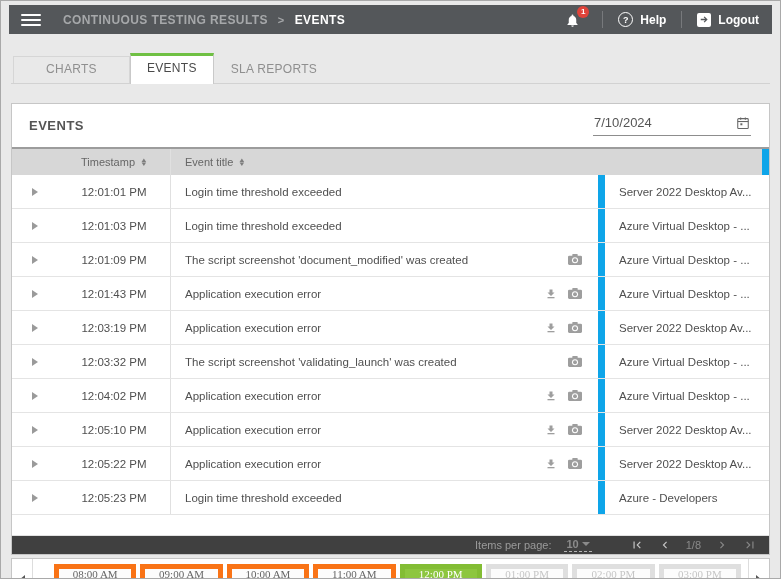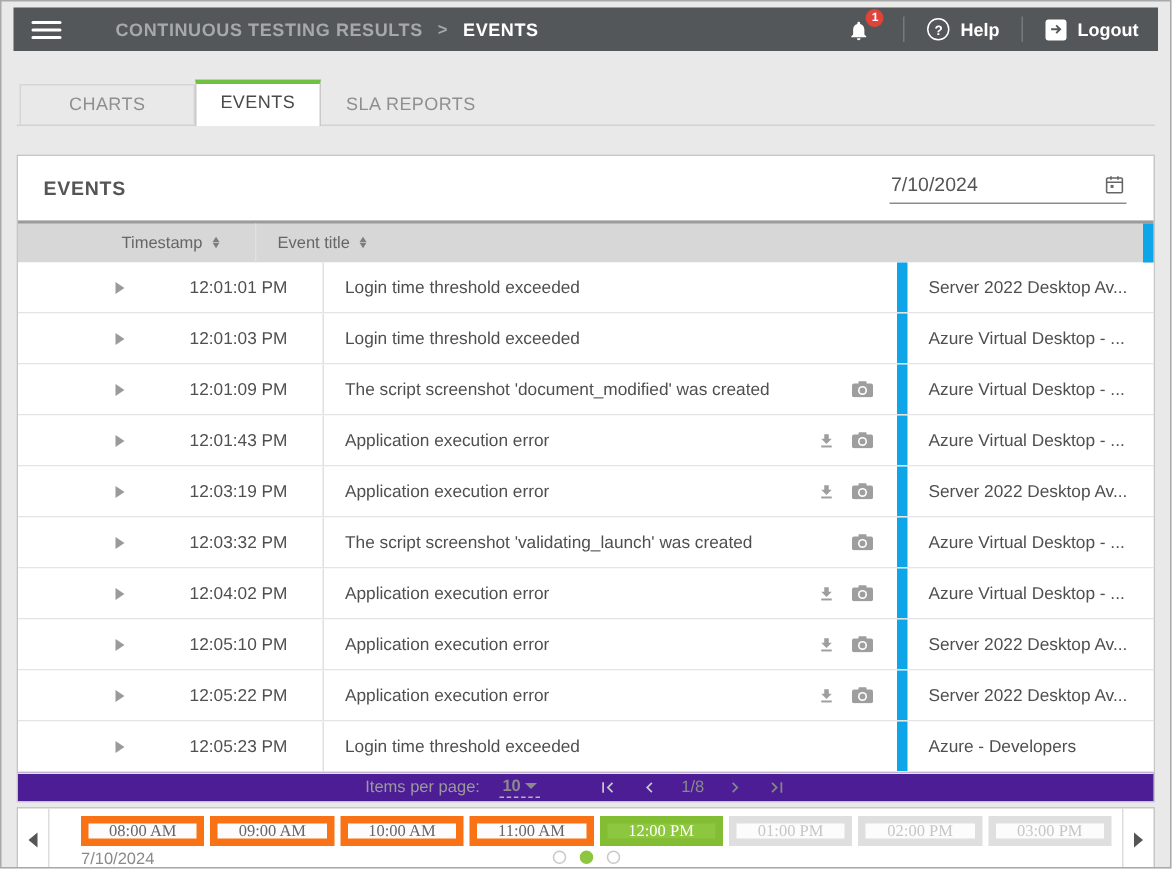--- a/index.html
+++ b/index.html
@@ -12,21 +12,21 @@
   }
   .page { padding:4px 10px 0 10px; }
 
   
   .app-header {
     height:29px; background:#54575a; display:flex; align-items:center;
     padding:0 13px 0 12px; margin:0 -2px;
   }
   .hamburger { width:20px; cursor:pointer; display:flex; flex-direction:column; gap:3px; }
   .hamburger i { display:block; height:2px; background:#fff; border-radius:1px; }
-  .breadcrumb { display:flex; align-items:center; gap:10px; margin-left:36px;
+  .breadcrumb { display:flex; align-items:center; gap:10px; margin-left:22px;
     font-size:12px; font-weight:bold; letter-spacing:.4px;justify-content:flex-end; }
   .crumb-root { color:#a6a8aa; }
   .crumb-sep  { color:#a6a8aa; font-size:11px; }
   .crumb-current { color:#ffffff; }
   .header-right { margin-left:auto; display:flex; align-items:center; }
   .bell-wrap { position:relative; width:22px; height:20px; cursor:pointer; }
   .bell-wrap svg { position:absolute; left:0; bottom:1px; }
   .badge {
     position:absolute; top:-4px; right:-2px; min-width:12px; height:12px;
     background:#e0433a; border-radius:50%; color:#fff; font-size:8px; font-weight:bold;
@@ -71,29 +71,29 @@
   .c-time   { width:112px; text-align:center; }
   .c-title  { flex:1; display:flex; align-items:center; padding-left:14px;
     border-left:1px solid #e0e0e0; border-right:7px solid #0ea5e9; align-self:stretch; }
   .c-test   { width:164px; padding-left:14px; }
   .thead .c-title, .thead .c-test { display:flex; align-items:center; gap:6px; }
   .th-label { display:flex; align-items:center; justify-content:center; gap:6px; }
   .sort-icon { display:inline-flex; flex-direction:column; line-height:4px; cursor:pointer; }
   .sort-icon i { font-style:normal; font-size:6px; color:#7e7e7e; transform:scaleX(1.3); }
 
   .trow { display:flex; align-items:center; height:34px; border-bottom:1px solid #e4e4e4;
-    font-size:11.5px; color:#4f4f4f; background:#fff;padding-left:45px; }
+    font-size:11.5px; color:#4f4f4f; background:#fff; }
   .expand-icon { width:0; height:0; border-top:4px solid transparent;
     border-bottom:4px solid transparent; border-left:6px solid #9a9a9a; cursor:pointer; }
   .row-icons { margin-left:auto; display:flex; align-items:center; gap:11px; padding-right:16px; }
   .ricon { display:flex; cursor:pointer; }
 
-  .tfoot { height:19px; background:#4c1d95; border-top:1px solid #e2e2e2;
-    display:flex; align-items:center; justify-content:center;
-    font-size:11px; color:#9a9a9a; padding-right:12px; }
+  .tfoot { height:19px; background:#404040; border-top:1px solid #e2e2e2;
+    display:flex; align-items:center; justify-content:flex-end;
+    font-size:11px; color:#9a9a9a; padding-right:12px;margin-top:20px; }
   .ipp-label { margin-right:13px; }
   .ipp-select { display:flex; align-items:center; gap:3px; border-bottom:1px dashed #b5b5b5;
     padding:0 2px 1px 2px; margin-right:24px; color:#8b8b8b; cursor:pointer;font-weight:bold; }
   .caret-down { width:0; height:0; border-left:4px solid transparent;
     border-right:4px solid transparent; border-top:4px solid #8a8a8a; }
   .pg-btn { display:flex; align-items:center; cursor:pointer; margin-left:14px; }
   .pg-indicator { margin-left:14px; color:#8a8a8a; }
 
   
   .timeline { margin-top:3px; height:44px; background:#fff; border:1px solid #c6c6c6;

